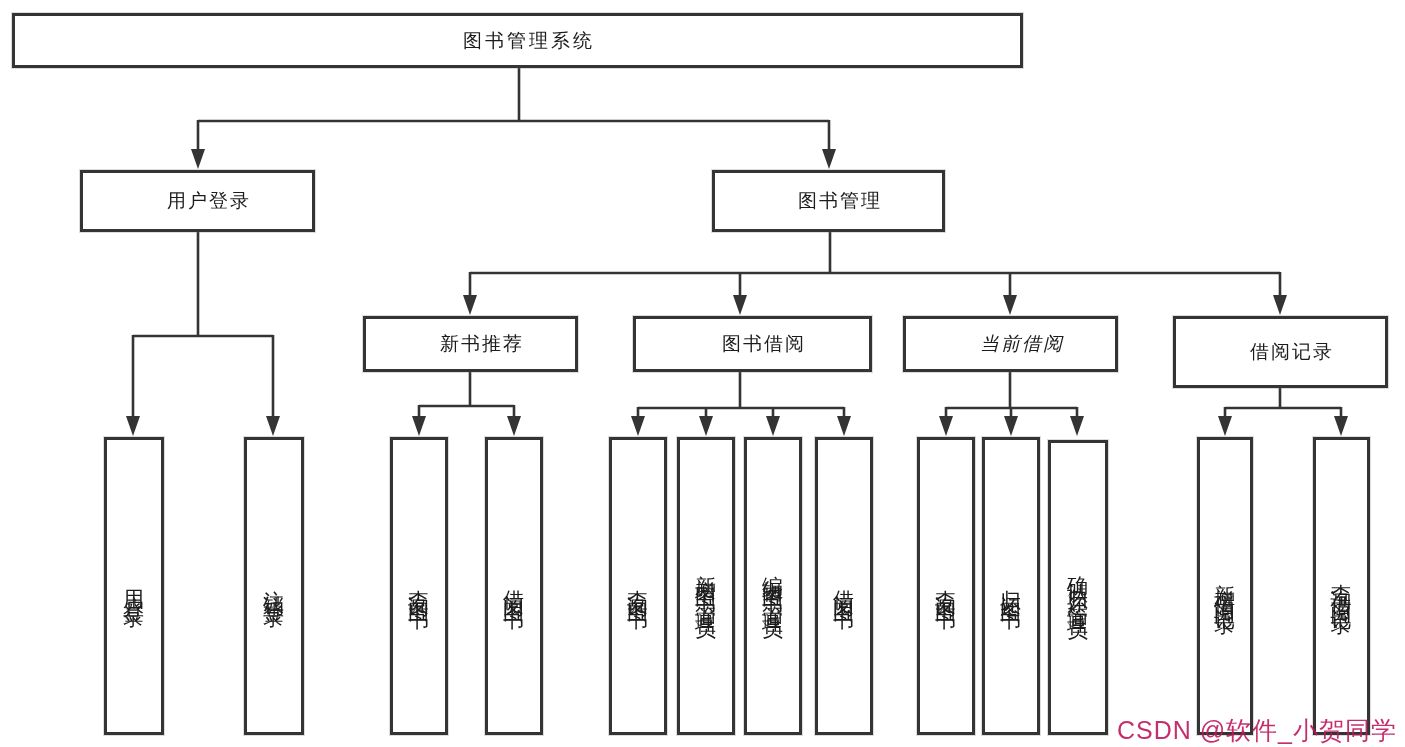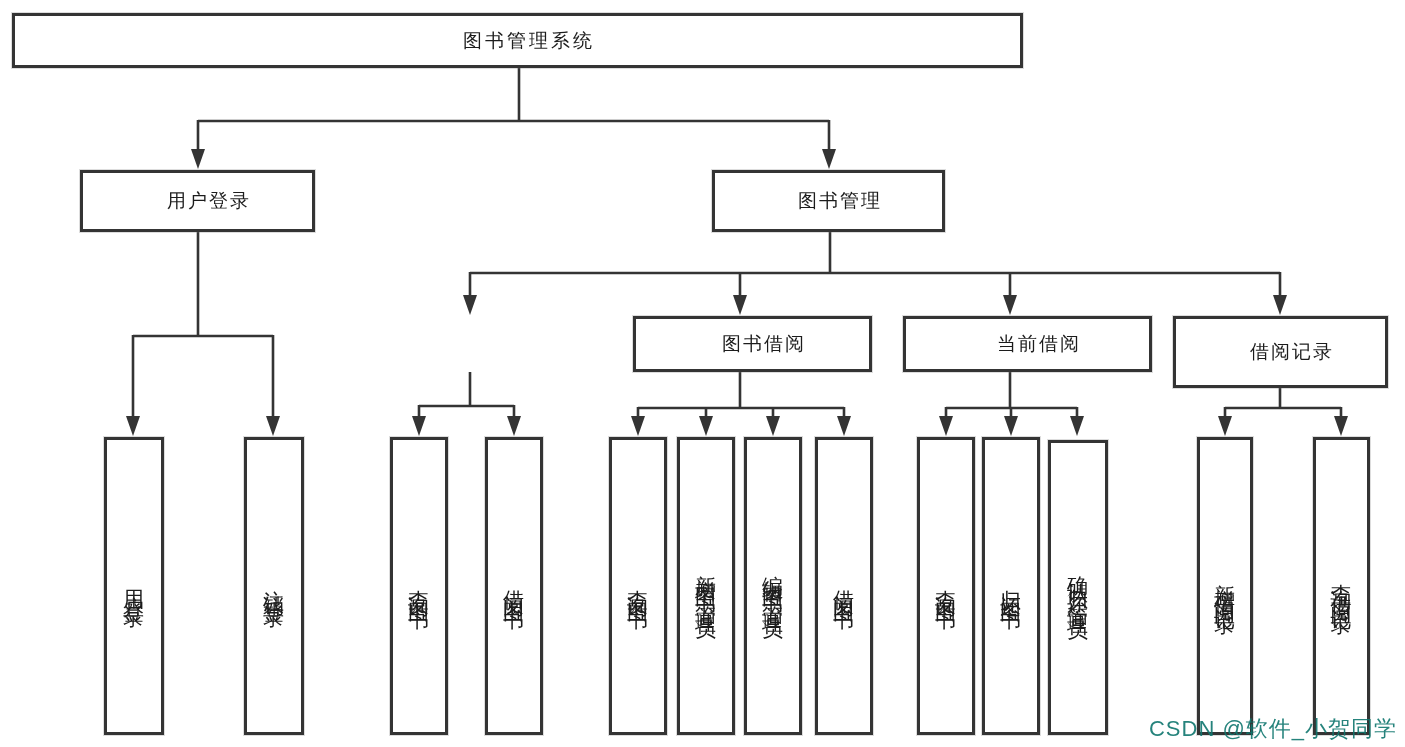--- a/index.html
+++ b/index.html
@@ -35,22 +35,22 @@
     writing-mode: vertical-rl;
     text-orientation: mixed;
     font-size: 21px;
     letter-spacing: 0.3em;
     line-height: 1;
   }
   .watermark {
     position: absolute;
     top: 714px;
     right: 8px;
-    font-size: 22px;
-    color: #0f766e;
+    font-size: 25px;
+    color: #be185d;
     letter-spacing: 1px;
     white-space: nowrap;
     z-index: 5;
     opacity: 0.9;
   }
 </style>
 </head>
 <body>
 
 <div class="canvas">
@@ -85,22 +85,23 @@
       <polygon points="1225,436 1218,416 1232,416"></polygon>
       <polygon points="1341,436 1334,416 1348,416"></polygon>
     </g>
   </svg>
 
   <div class="node h-node root-node" style="left:12px; top:13px; width:1011px; height:55px;">图书管理系统</div>
 
   <div class="node h-node" style="left:80px; top:170px; width:235px; height:62px;">用户登录</div>
   <div class="node h-node" style="left:712px; top:170px; width:233px; height:62px;text-align:right;">图书管理</div>
 
+  <div class="node h-node" style="left:363px; top:316px; width:215px; height:56px;">新书推荐</div>
   <div class="node h-node" style="left:633px; top:316px; width:239px; height:56px;">图书借阅</div>
-  <div class="node h-node" style="left:903px; top:316px; width:249px; height:56px;">当前借阅</div>
+  <div class="node h-node" style="left:903px; top:316px; width:215px; height:56px;font-style:italic;">当前借阅</div>
   <div class="node h-node" style="left:1173px; top:316px; width:215px; height:72px;">借阅记录</div>
 
   <div class="node v-node" style="left:104px; top:437px; width:60px; height:298px;">用户登录</div>
   <div class="node v-node" style="left:244px; top:437px; width:60px; height:298px;">注销登录</div>
 
   <div class="node v-node" style="left:390px; top:437px; width:58px; height:298px;">查询图书</div>
   <div class="node v-node" style="left:485px; top:437px; width:58px; height:298px;">借阅图书</div>
 
   <div class="node v-node" style="left:609px; top:437px; width:58px; height:298px;">查询图书</div>
   <div class="node v-node" style="left:677px; top:437px; width:58px; height:298px;">新增图书（管理员）</div>

